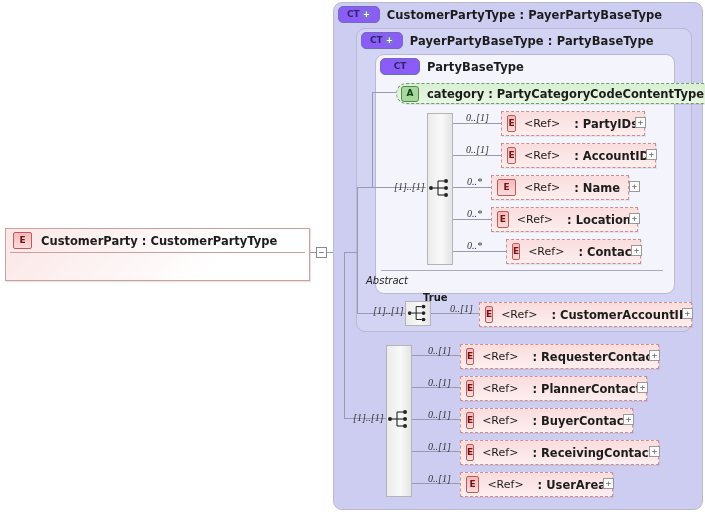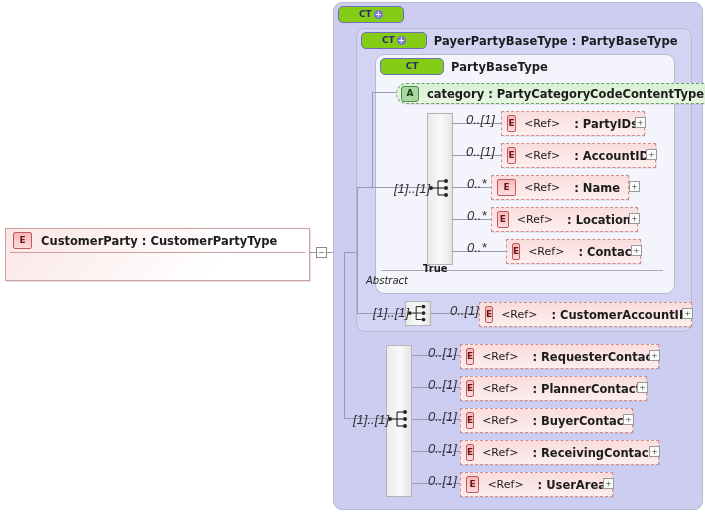--- a/index.html
+++ b/index.html
@@ -40,24 +40,24 @@
   }
   .ct-title .label { margin-left: 7px; letter-spacing: 0.1px; }
 
   
   .badge-ct {
     display: inline-flex;
     align-items: center;
     justify-content: center;
     height: 15px;
     min-width: 22px;
-    padding: 0 20px;
+    padding: 0 8px;
     border: 1px solid #6d6db8;
     border-radius: 5px;
-    background: #84cc16;
+    background: #8b5cf6;
     color: #2a2a6a;
     font-size: 9px;
     font-weight: bold;
     line-height: 1;
     font-family: "DejaVu Sans", sans-serif;
   }
   .badge-ct .plus {
     display: inline-flex;
     align-items: center;
     justify-content: center;
@@ -177,25 +177,25 @@
     background: linear-gradient(to right, #ebebeb, #f9f9f9 55%, #e4e4e4);
   }
   .seq-icon {
     border: 1px solid #b4b4b4;
     background: linear-gradient(to right, #ebebeb, #f9f9f9 55%, #e4e4e4);
   }
 
   
   .card {
     position: absolute;
-    font-size: 13px;
+    font-size: 10px;
     font-style: italic;
     color: #303030;
     white-space: nowrap;
-    font-family: Liberation Sans, sans-serif;
+    font-family: Liberation Serif, serif;
   }
 
   
   .line-h { position: absolute; height: 1px; background: #9a9ab4; }
   .line-v { position: absolute; width: 1px; background: #9a9ab4; }
 
   
   .abstract-rule {
     position: absolute;
     height: 1px;
@@ -247,20 +247,21 @@
 
 <div id="canvas">
 
   <div class="abs ct-box lvl1" style="left:333px; top:2px; width:370px; height:508px;"></div>
 
   <div class="ct-title" style="left:338px; top:6px;">
     <span class="badge-ct">
       <span>CT</span>
         <span class="plus">+</span>
     </span>
+    <span class="label">CustomerPartyType : PayerPartyBaseType</span>
   </div>
 
   <div class="abs ct-box lvl2" style="left:356px; top:28px; width:336px; height:304px;"></div>
 
   <div class="ct-title" style="left:361px; top:32px;">
     <span class="badge-ct">
       <span>CT</span>
         <span class="plus">+</span>
     </span>
     <span class="label">PayerPartyBaseType : PartyBaseType</span>
@@ -270,21 +271,21 @@
 
   <div class="ct-title" style="left:380px; top:58px;">
     <span class="badge-ct">
       <span>CT</span>
     </span>
     <span class="label">PartyBaseType</span>
   </div>
 
   <div class="abstract-rule" style="left:381px; top:270px; width:282px;"></div>
   <div class="abstract-label" style="left:366px; top:275px;">Abstract</div>
-  <div class="abstract-value" style="left:423px; top:263px;">True</div>
+  <div class="abstract-value" style="left:423px; top:292px;">True</div>
 
   <div class="line-h" style="left:310px; top:252px; width:23px;"></div>
 
   <div class="line-v" style="left:344px; top:252px; height:166px;"></div>
   <div class="line-h" style="left:344px; top:252px; width:13px;"></div>
   <div class="line-h" style="left:344px; top:418px; width:44px;"></div>
 
   <div class="line-v" style="left:357px; top:187px; height:126px;"></div>
   <div class="line-h" style="left:357px; top:187px; width:15px;"></div>
   <div class="line-h" style="left:357px; top:313px; width:48px;"></div>

